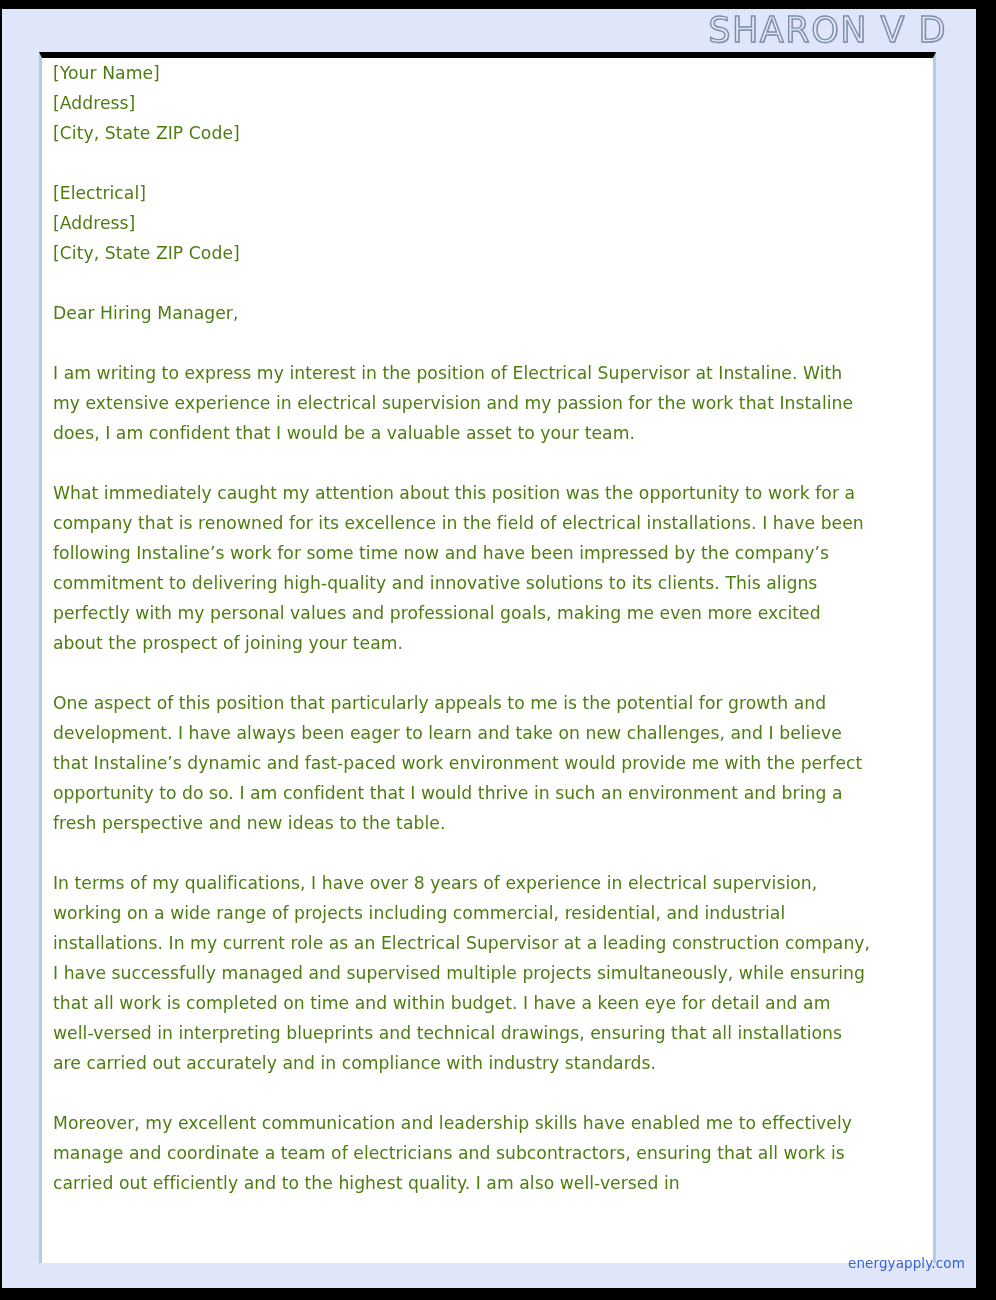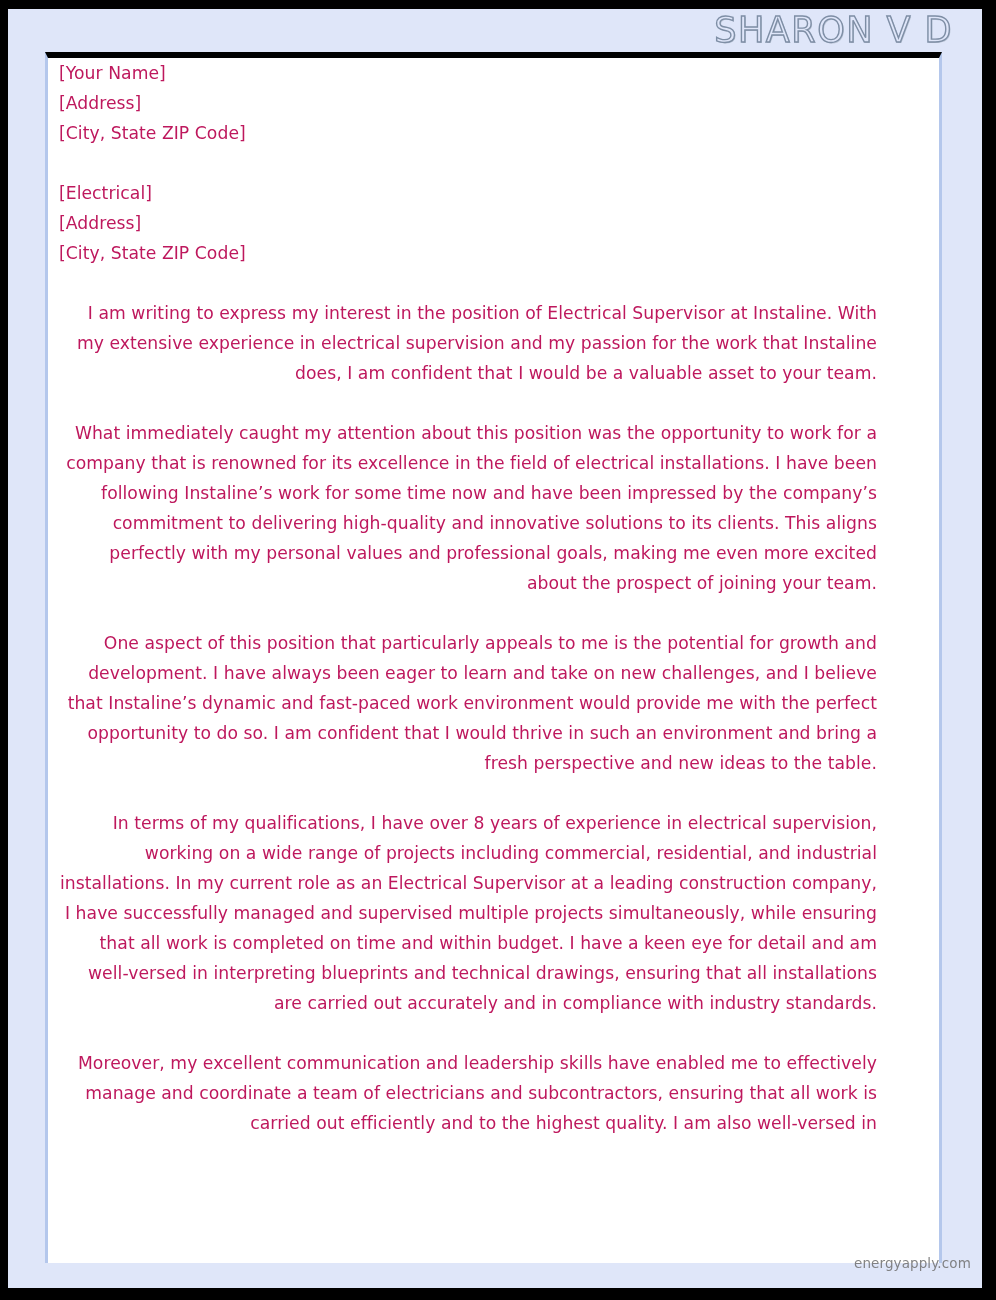--- a/index.html
+++ b/index.html
@@ -15,21 +15,21 @@
   body {
     font-family: "DejaVu Sans", "Liberation Sans", sans-serif;
   }
 
   
   #page-frame {
     position: relative;
     width: 996px;
     height: 1144px;
     background: #000000;
-    padding: 9px 11px 12px 8px;
+    padding: 9px 11px 12px 2px;
   }
 
   
   #sheet {
     position: relative;
     width: 974px;
     height: 1279px;
     background: #dfe6f9;
     overflow: hidden;
   }
@@ -74,42 +74,42 @@
   }
 
   
   #letter-text {
     position: absolute;
     left: 51px;
     top: 49px;
     width: 818px;
     font-size: 17.2px;
     line-height: 30px;
-    color: #be185d;
+    color: #4d7c0f;
     letter-spacing: 0.05px;
   }
 
   .addr-block { margin-bottom: 30px; }
   .addr-line  { white-space: nowrap; }
 
   .salutation { margin-bottom: 30px; }
 
   .para {
     margin-bottom: 30px;
-    text-align: right;
+    text-align: left;
   }
   .para:last-child { margin-bottom: 4px; }
 
   
   #watermark {
     position: absolute;
     left: 846px;
     top: 1246px;
     font-size: 13.5px;
-    color: #737373;
+    color: #1d4ed8;
     opacity: 0.88;
     white-space: nowrap;
     letter-spacing: 0.1px;
     pointer-events: none;
   }
 </style>
 </head>
 <body>
 
 <div id="page-frame">
@@ -128,20 +128,21 @@
         <div class="addr-line">[Address]</div>
         <div class="addr-line">[City, State ZIP Code]</div>
       </div>
 
       <div class="addr-block">
         <div class="addr-line">[Electrical]</div>
         <div class="addr-line">[Address]</div>
         <div class="addr-line">[City, State ZIP Code]</div>
       </div>
 
+      <div class="salutation">Dear Hiring Manager,</div>
 
       <div class="para">I am writing to express my interest in the position of Electrical Supervisor at Instaline. With my extensive experience in electrical supervision and my passion for the work that Instaline does, I am confident that I would be a valuable asset to your team.</div>
       <div class="para">What immediately caught my attention about this position was the opportunity to work for a company that is renowned for its excellence in the field of electrical installations. I have been following Instaline’s work for some time now and have been impressed by the company’s commitment to delivering high-quality and innovative solutions to its clients. This aligns perfectly with my personal values and professional goals, making me even more excited about the prospect of joining your team.</div>
       <div class="para">One aspect of this position that particularly appeals to me is the potential for growth and development. I have always been eager to learn and take on new challenges, and I believe that Instaline’s dynamic and fast-paced work environment would provide me with the perfect opportunity to do so. I am confident that I would thrive in such an environment and bring a fresh perspective and new ideas to the table.</div>
       <div class="para">In terms of my qualifications, I have over 8 years of experience in electrical supervision, working on a wide range of projects including commercial, residential, and industrial installations. In my current role as an Electrical Supervisor at a leading construction company, I have successfully managed and supervised multiple projects simultaneously, while ensuring that all work is completed on time and within budget. I have a keen eye for detail and am well-versed in interpreting blueprints and technical drawings, ensuring that all installations are carried out accurately and in compliance with industry standards.</div>
       <div class="para">Moreover, my excellent communication and leadership skills have enabled me to effectively manage and coordinate a team of electricians and subcontractors, ensuring that all work is carried out efficiently and to the highest quality. I am also well-versed in</div>
 
     </div>
 
     <div id="watermark">energyapply.com</div>

